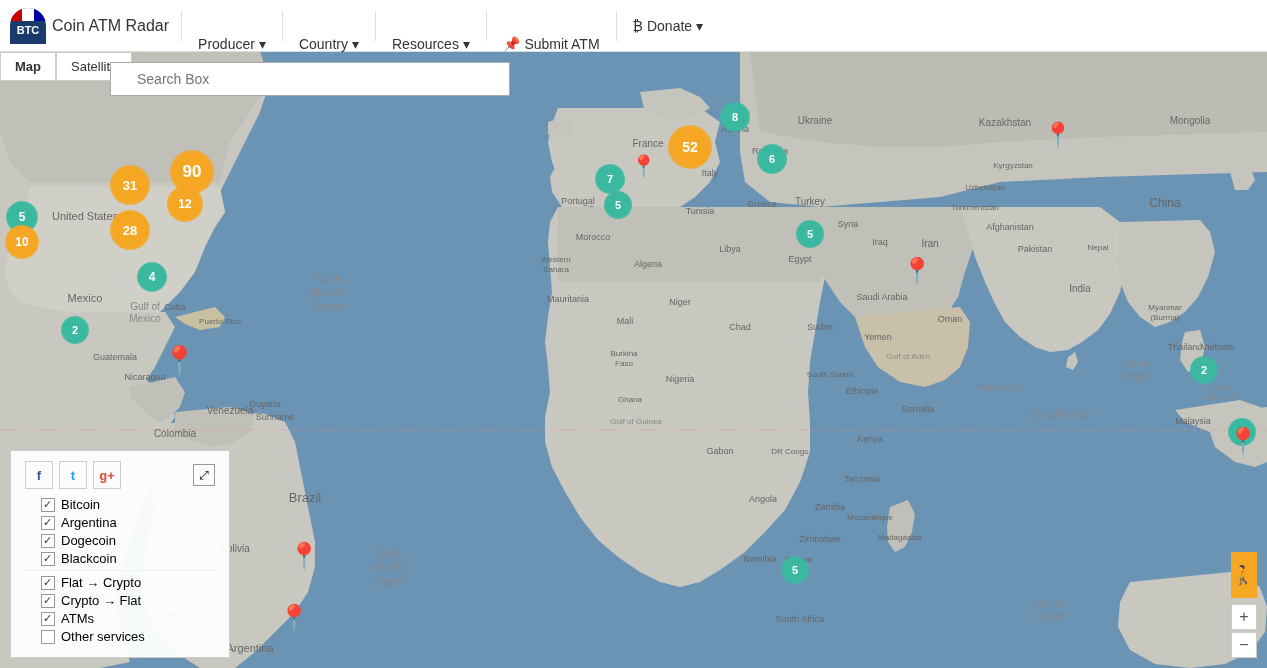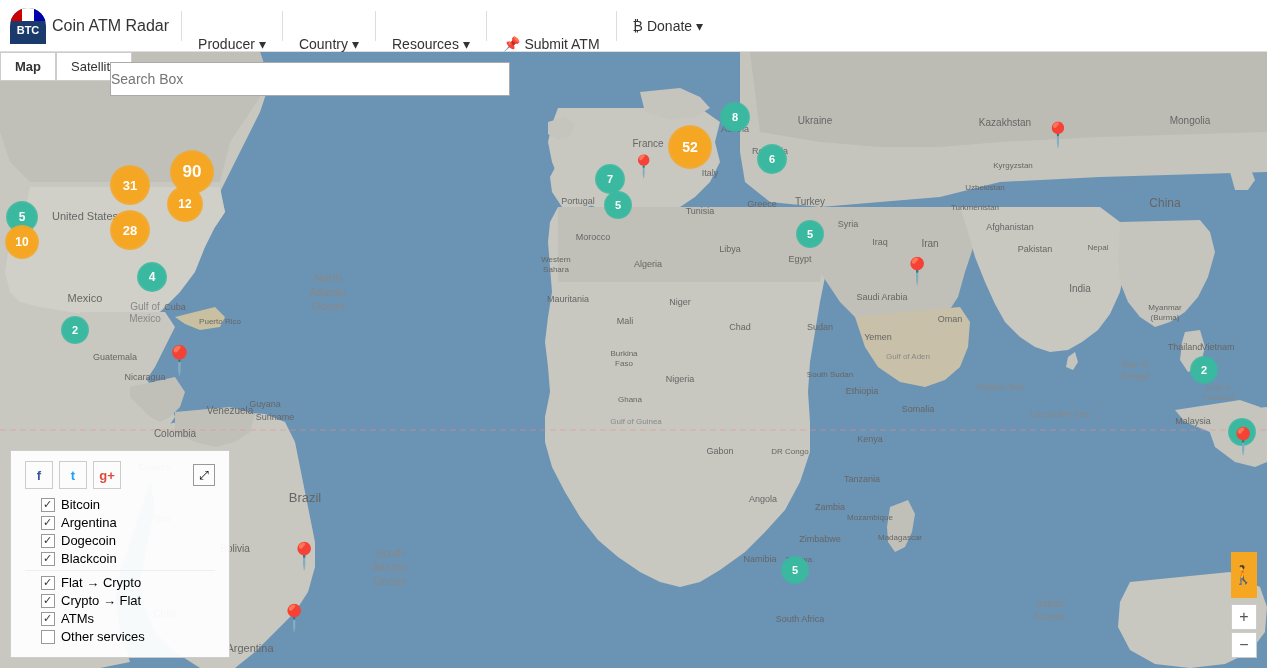--- a/index.html
+++ b/index.html
@@ -50,21 +50,21 @@
       font-size: 13px; cursor: pointer; color: #333;
     }
     .map-tab.active { font-weight: bold; background: #fff; }
 
     
     #search-container {
       position: absolute; top: 62px; left: 110px; z-index: 90;
     }
     #search-input {
       width: 400px; height: 34px; border: 1px solid #aaa;
-      padding: 0 0; font-size: 14px; color: #aaa;
+      padding: 0 26px; font-size: 14px; color: #aaa;
       outline: none;
     }
 
     
     #map-area {
       position: absolute; top: 52px; left: 0; width: 100%; height: calc(100% - 52px);
       background: #6b93b4; overflow: hidden;
     }
 
     

